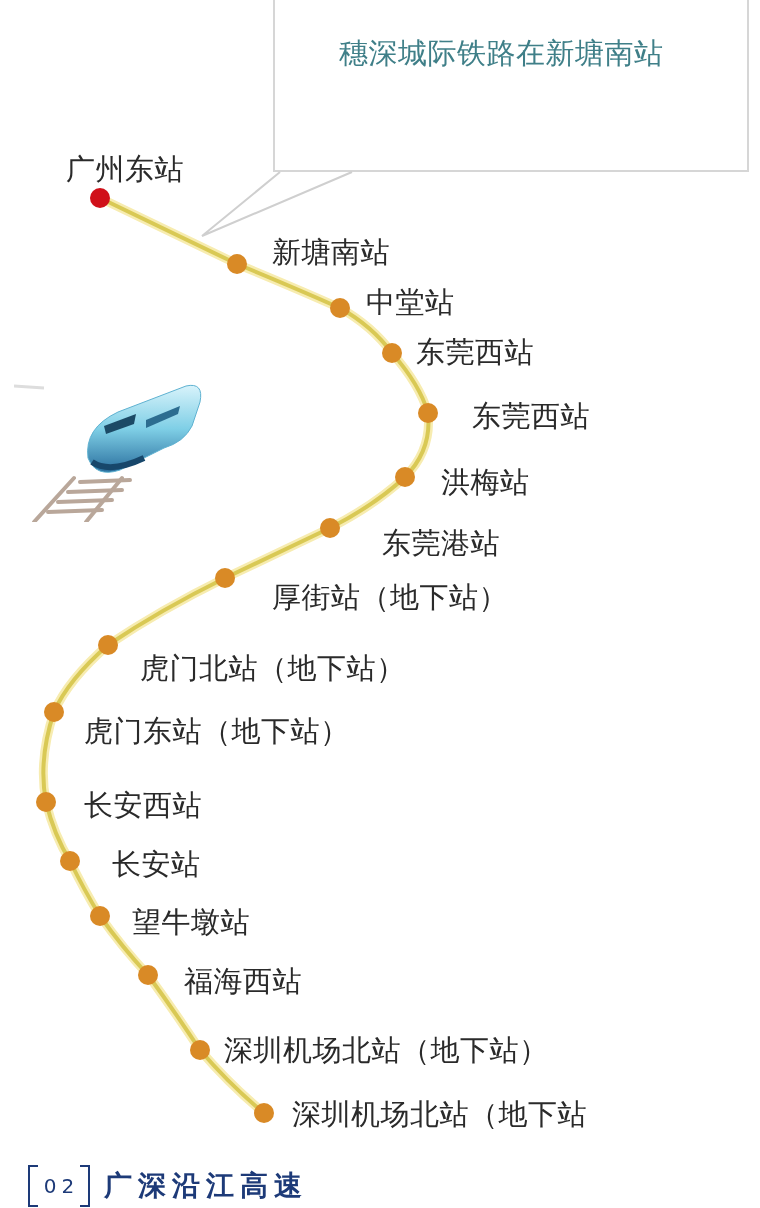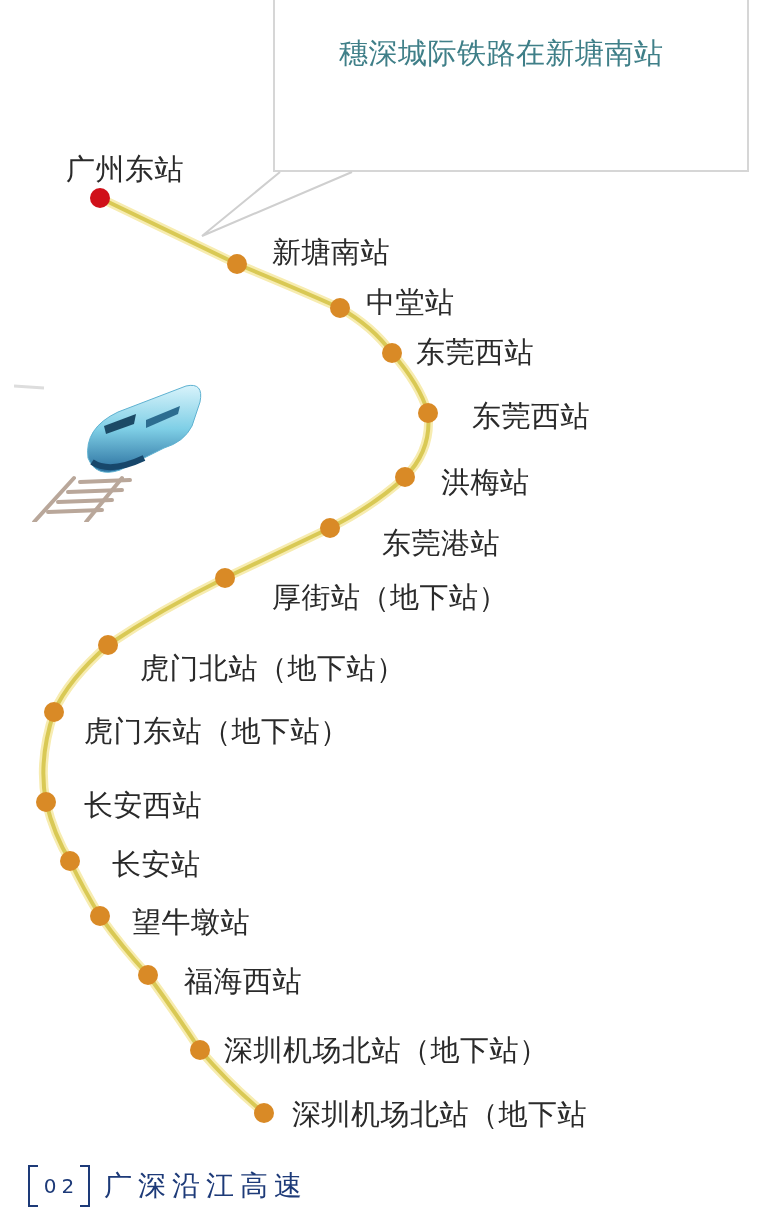--- a/index.html
+++ b/index.html
@@ -17,21 +17,21 @@
   .callout-text .red { color: #c0394a; }
   .st-label { position: absolute; font-size: 29px; color: #2a2a2a; white-space: nowrap;
               font-family: "DejaVu Serif", "Liberation Serif", serif; letter-spacing: 0.5px; }
   .footer { position: absolute; left: 28px; top: 1163px; height: 46px; display: flex; align-items: center; }
   .bracket-box { position: relative; width: 62px; height: 42px; display: flex; align-items: center; justify-content: center; }
   .bracket-box::before, .bracket-box::after { content: ""; position: absolute; top: 0; bottom: 0; width: 8px;
              border: 2px solid #1d3a78; }
   .bracket-box::before { left: 0; border-right: none; }
   .bracket-box::after { right: 0; border-left: none; }
   .bracket-num { font-family: "DejaVu Sans", sans-serif; font-size: 20px; color: #1d3a78; letter-spacing: 5px; padding-left: 5px; }
-  .footer-title { margin-left: 14px; font-family: "DejaVu Sans", sans-serif; font-weight: normal; font-size: 28px;
+  .footer-title { margin-left: 14px; font-family: "DejaVu Sans", sans-serif; font-weight: bold; font-size: 28px;
                   color: #1d3a78; letter-spacing: 6px; }
   .train { position: absolute; left: 14px; top: 362px; width: 200px; height: 160px; }
 </style>
 </head>
 <body>
 
 <div class="canvas">
 
   <div class="callout">
     <div class="callout-text">

